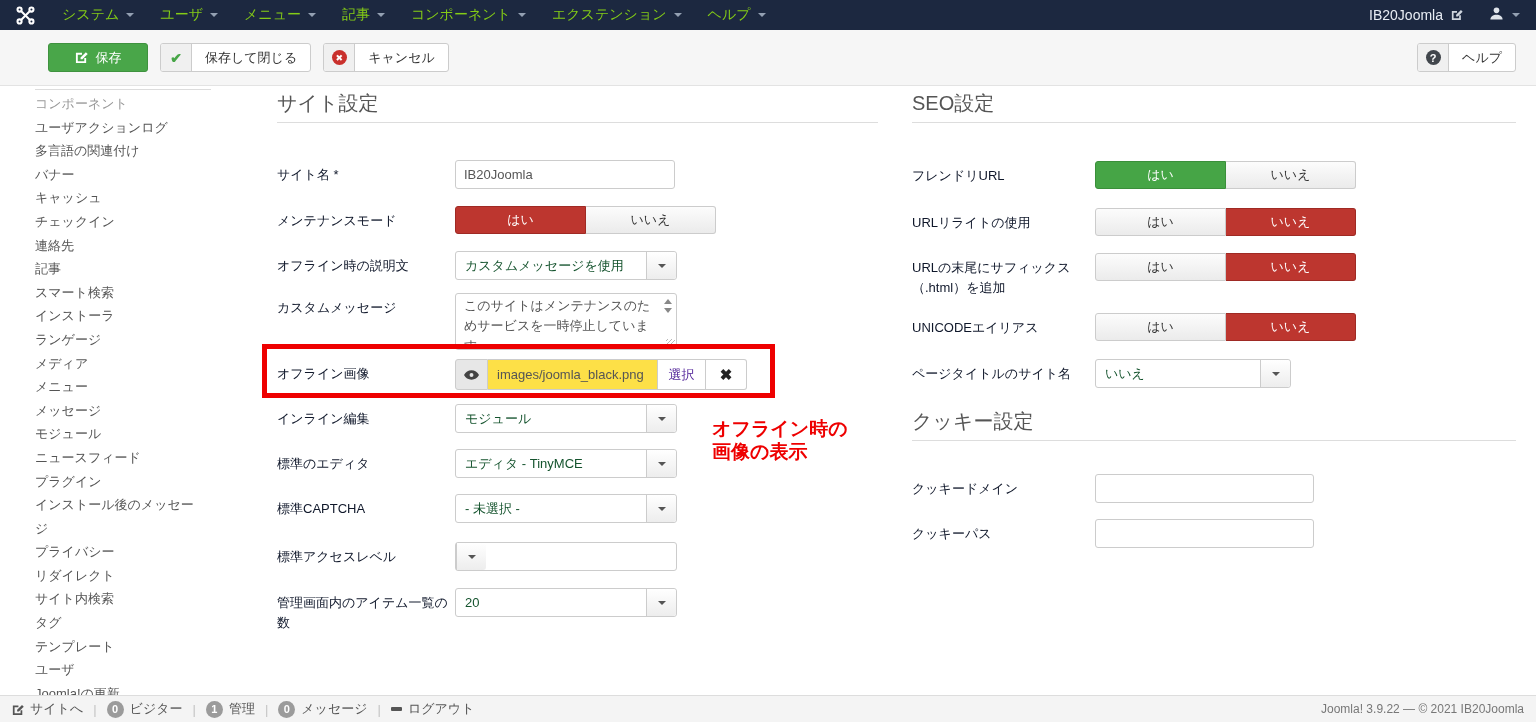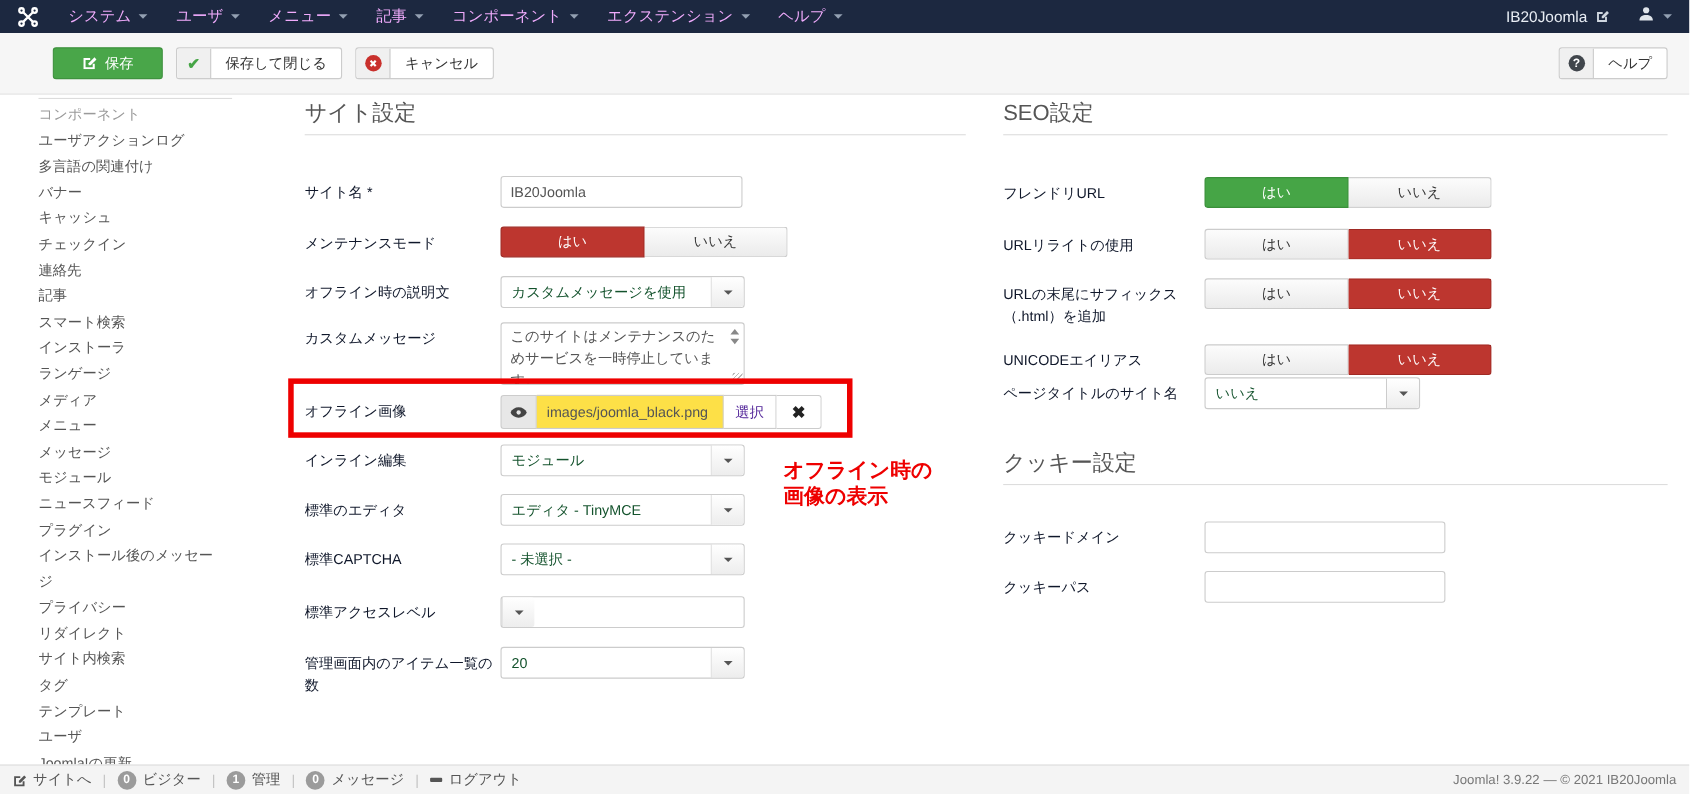--- a/index.html
+++ b/index.html
@@ -5,21 +5,21 @@
   * { margin:0; padding:0; box-sizing:border-box; }
   body { font-family:"Liberation Sans","DejaVu Sans",sans-serif; background:#fff; }
   #screen { position:relative; width:1536px; height:722px; background:#fff; overflow:hidden; }
 
   
   .navbar { position:absolute; top:0; left:0; right:0; height:30px; background:#1c2840;
             display:flex; align-items:center; justify-content:space-between; padding:0 16px; }
   .nav-left { display:flex; align-items:center; }
   .joomla-logo { display:flex; align-items:center; margin-right:14px; cursor:pointer; }
   .nav-menus { display:flex; }
-  .nav-item { color:#f0abfc; font-size:14px; padding:0 13px; height:30px; display:flex;
+  .nav-item { color:#84cc16; font-size:14px; padding:0 13px; height:30px; display:flex;
               align-items:center; gap:7px; cursor:pointer; text-decoration:none; }
   .caret-down { width:0; height:0; border-left:4px solid transparent; border-right:4px solid transparent;
                 border-top:4px solid #93a0b2; display:inline-block; }
   .nav-right { display:flex; align-items:center; gap:26px; }
   .site-link { color:#e8edf4; font-size:14px; display:flex; align-items:center; gap:8px; cursor:pointer; }
   .user-menu { display:flex; align-items:center; gap:8px; cursor:pointer; }
 
   
   .toolbar { position:absolute; top:30px; left:0; right:0; height:56px; background:#f6f6f6;
              border-bottom:1px solid #e3e3e3; }
@@ -384,21 +384,21 @@
       </div>
 
       <div class="row" style="top:226px">
         <label class="flabel">UNICODEエイリアス</label>
         <div class="toggle">
           <button class="tbtn yes">はい</button>
           <button class="tbtn no on-red">いいえ</button>
         </div>
       </div>
 
-      <div class="row" style="top:256px">
+      <div class="row" style="top:272px">
         <label class="flabel">ページタイトルのサイト名</label>
         <div class="select w196">
           <span class="sel-val">いいえ</span>
           <span class="sel-caret">
               <i class="caret-down"></i>
             </span>
         </div>
       </div>
 
       <div class="cookie-head">

